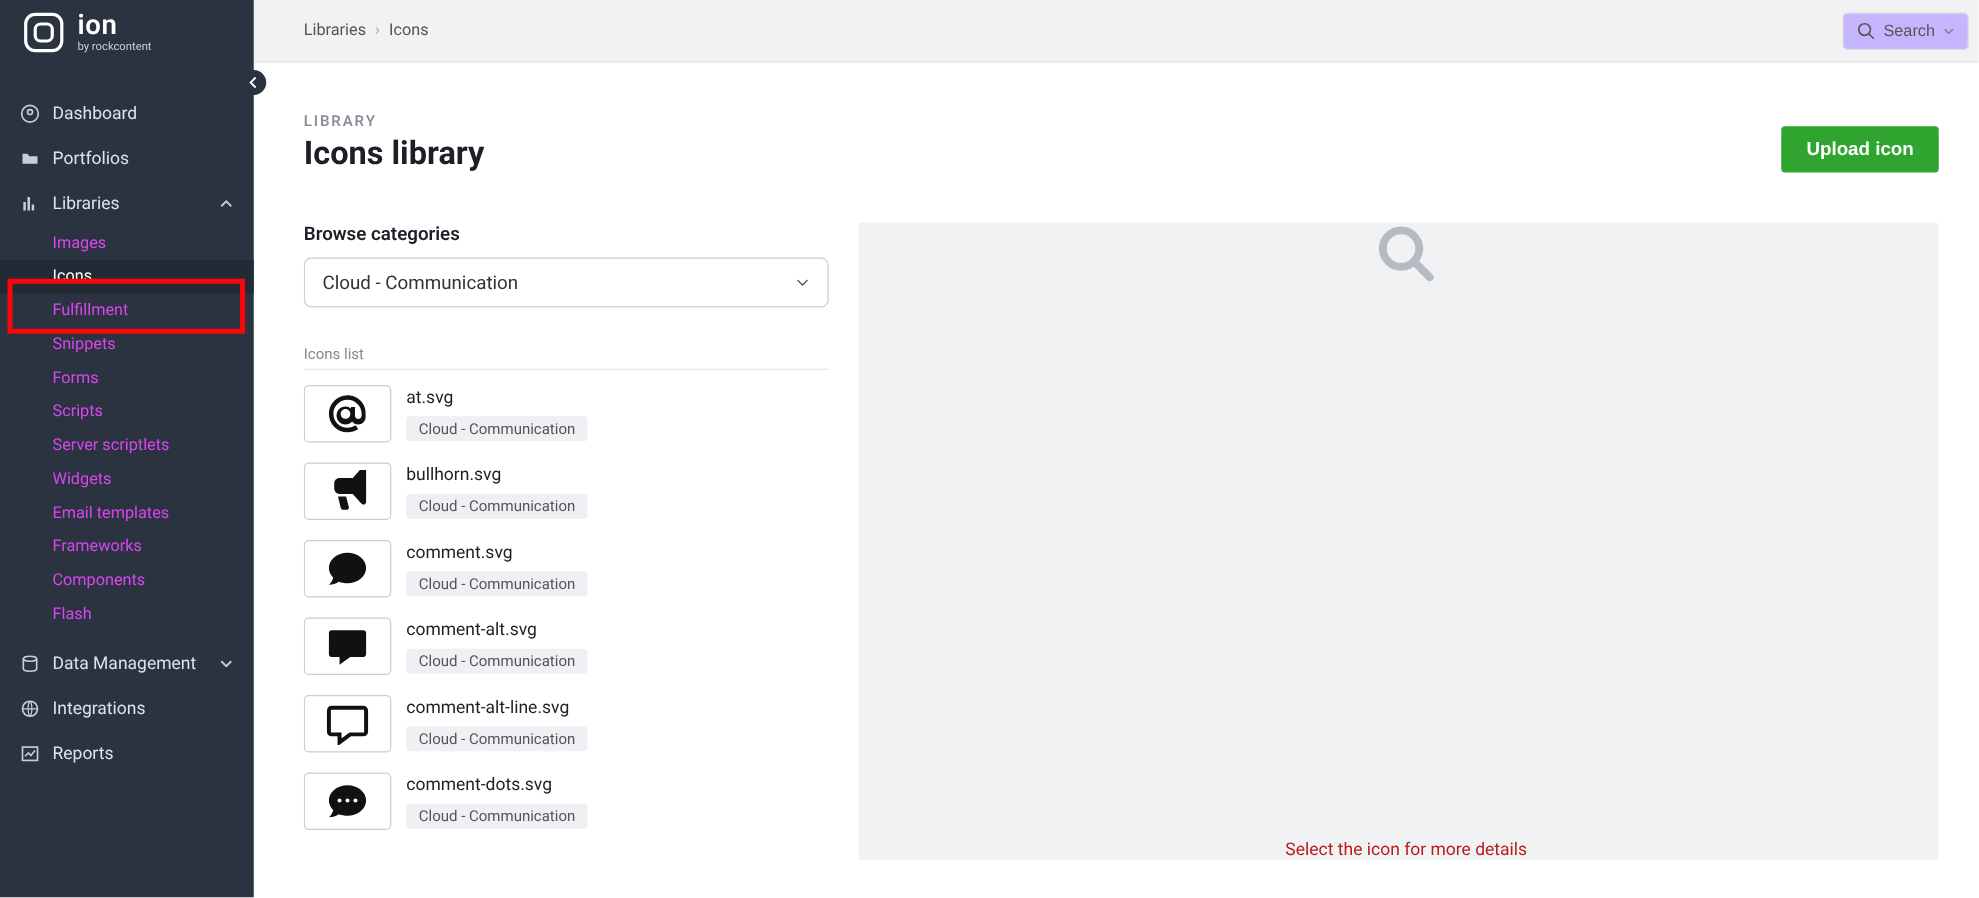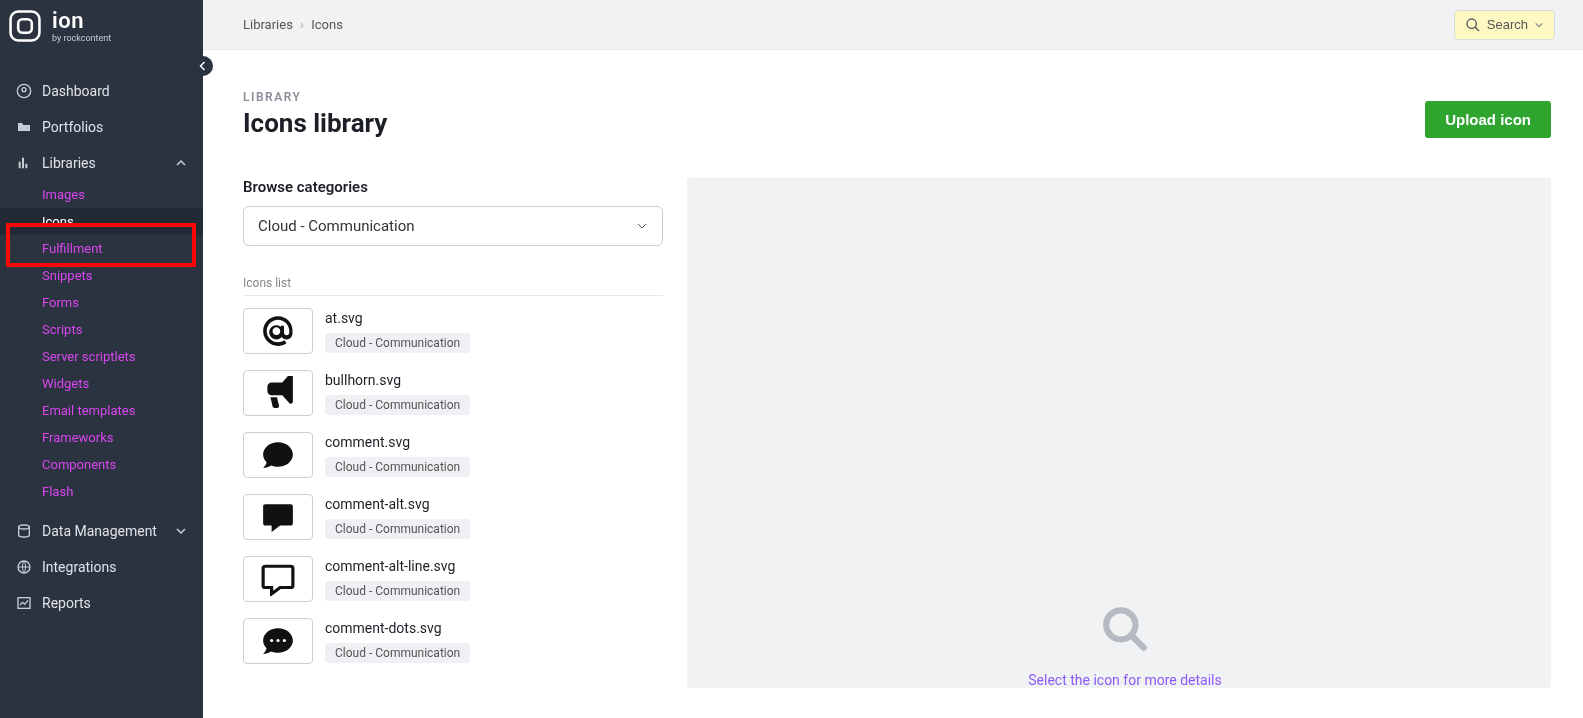--- a/index.html
+++ b/index.html
@@ -15,21 +15,21 @@
   
   .sidebar {
     width: 203px;
     background: #2b3340;
     color: #c9cdd4;
     height: 100%;
     position: relative;
     flex-shrink: 0;
   }
   .logo-area {
-    padding: 8px 14px 6px 8px;
+    padding: 8px 14px 6px 18px;
     display: flex;
     align-items: center;
     gap: 10px;
     color: #fff;
   }
   .logo-mark {
     width: 34px; height: 34px;
   }
   .logo-text { }
   .logo-text .word { font-size: 22px; font-weight: 600; letter-spacing: 0.5px; }
@@ -83,27 +83,27 @@
     flex-direction: column;
     height: 100%;
     background: #fff;
   }
   .topbar {
     height: 50px;
     background: #f1f2f4;
     border-bottom: 1px solid #e3e5e8;
     display: flex;
     align-items: center;
-    padding: 0 28px 0 40px;
+    padding: 0 8px 0 40px;
     justify-content: space-between;
   }
   .breadcrumb { font-size: 13px; color: #555; }
   .breadcrumb .sep { color: #aaa; margin: 0 4px; }
   .search-btn {
-    background: #fef9c3;
+    background: #c4b5fd;
     border: 1px solid #d8dbe0;
     border-radius: 4px;
     padding: 6px 10px;
     display: flex; align-items: center; gap: 6px;
     font-size: 13px; color: #555;
   }
   .content {
     padding: 40px 32px 0 40px;
     display: flex;
     flex-direction: column;
@@ -194,22 +194,22 @@
     padding: 3px 10px;
     border-radius: 3px;
   }
   .right-col {
     flex: 1;
     background: #f1f2f4;
     border-radius: 2px;
     display: flex;
     flex-direction: column;
     align-items: center;
-    justify-content: flex-end;
-    color: #8b5cf6;
+    justify-content: space-between;
+    color: #b91c1c;
     margin-bottom: 30px;
     padding-left: 12px;
   }
   .right-col svg { width: 50px; height: 50px; fill: #b6bbc3; stroke: #b6bbc3; margin-bottom: 18px; }
   .right-col .msg { font-size: 14px; }
   .nav-icon { width: 16px; height: 16px; flex-shrink:0; }
 </style>
 </head>
 <body>
 

